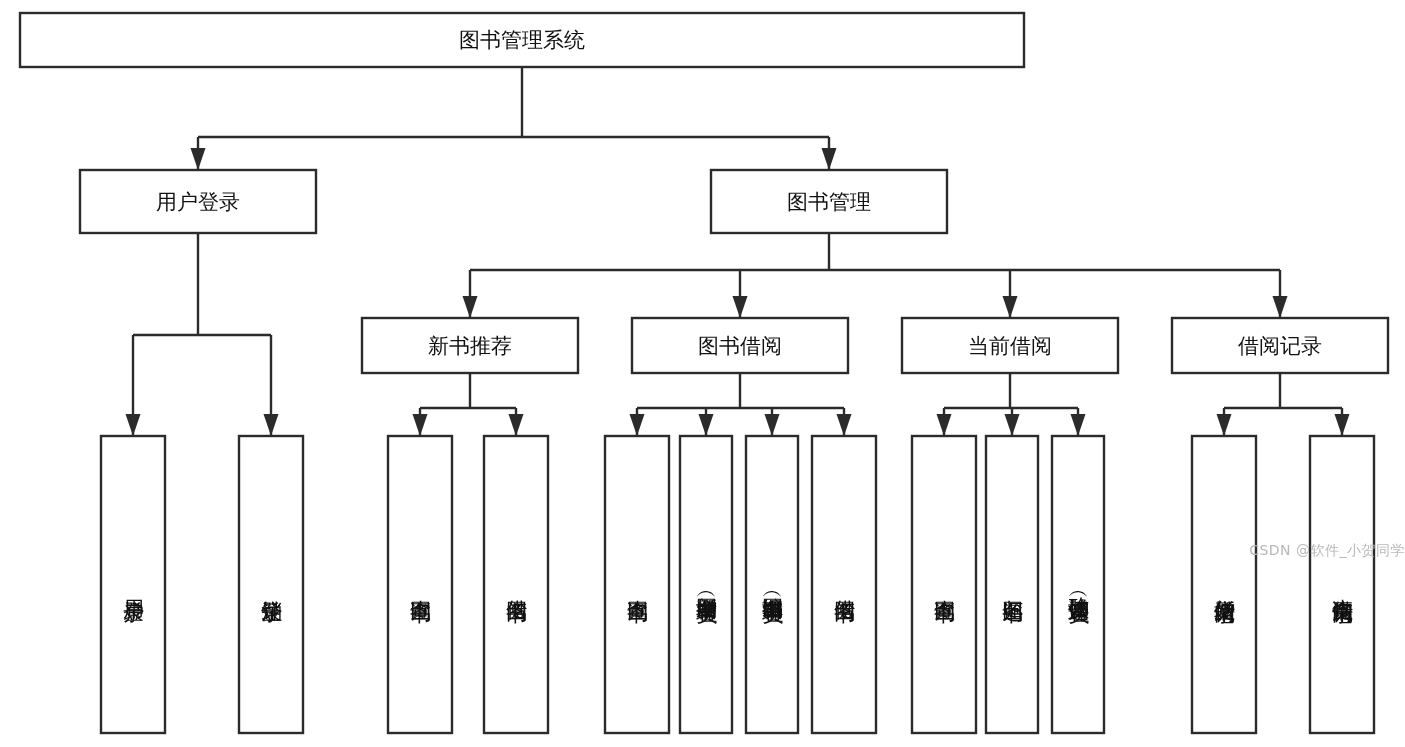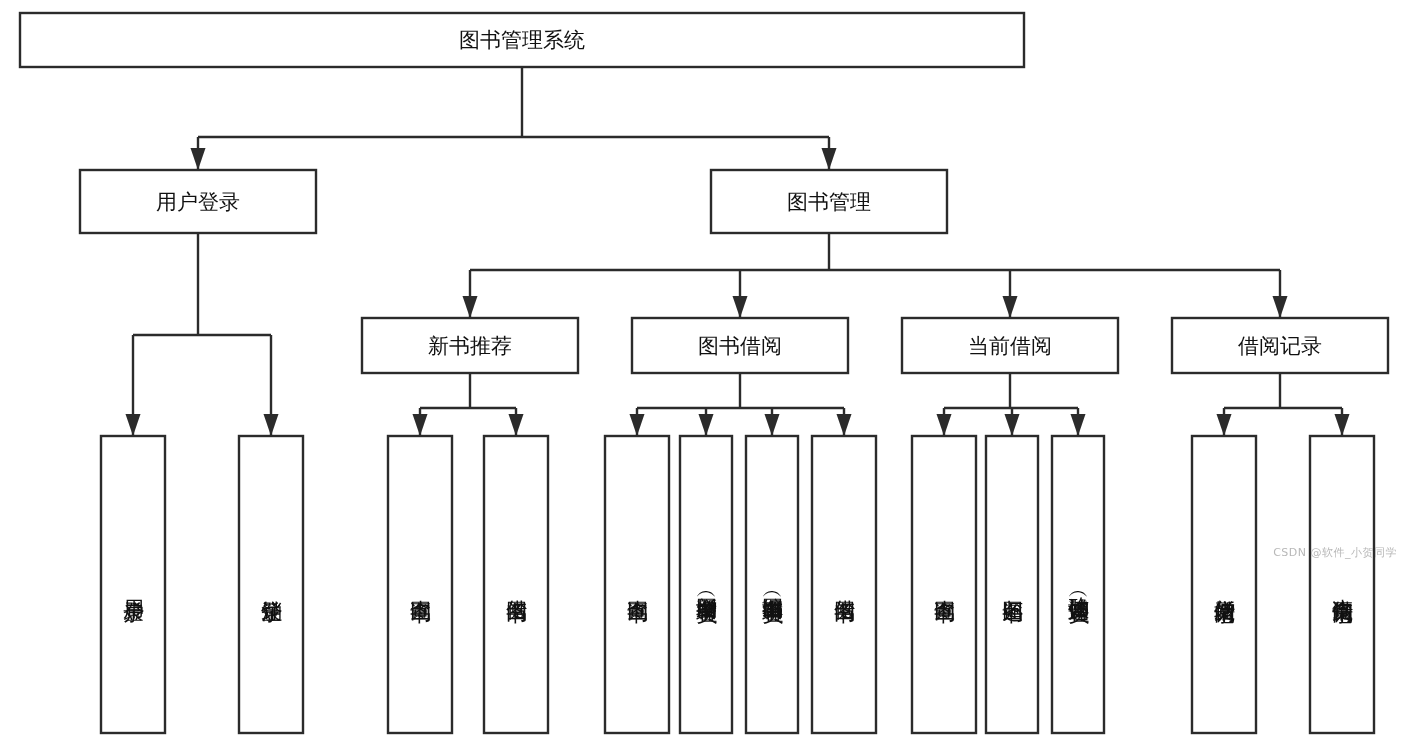--- a/index.html
+++ b/index.html
@@ -62,24 +62,24 @@
     line-height: 1.12;
     color: #111111;
     writing-mode: vertical-rl;
     text-orientation: upright;
     letter-spacing: 1px;
     pointer-events: none;
     white-space: nowrap;
   }
   .watermark {
     position: absolute;
-    right: 8px;
+    right: 0;
     bottom: 5px;
     font-family: "DejaVu Sans", "Liberation Sans", sans-serif;
-    font-size: 11px;
+    font-size: 14px;
     color: #b8b8b8;
     letter-spacing: 0.5px;
     white-space: nowrap;
   }
 </style>
 </head>
 <body>
 
 <div id="diagram-root">
 

